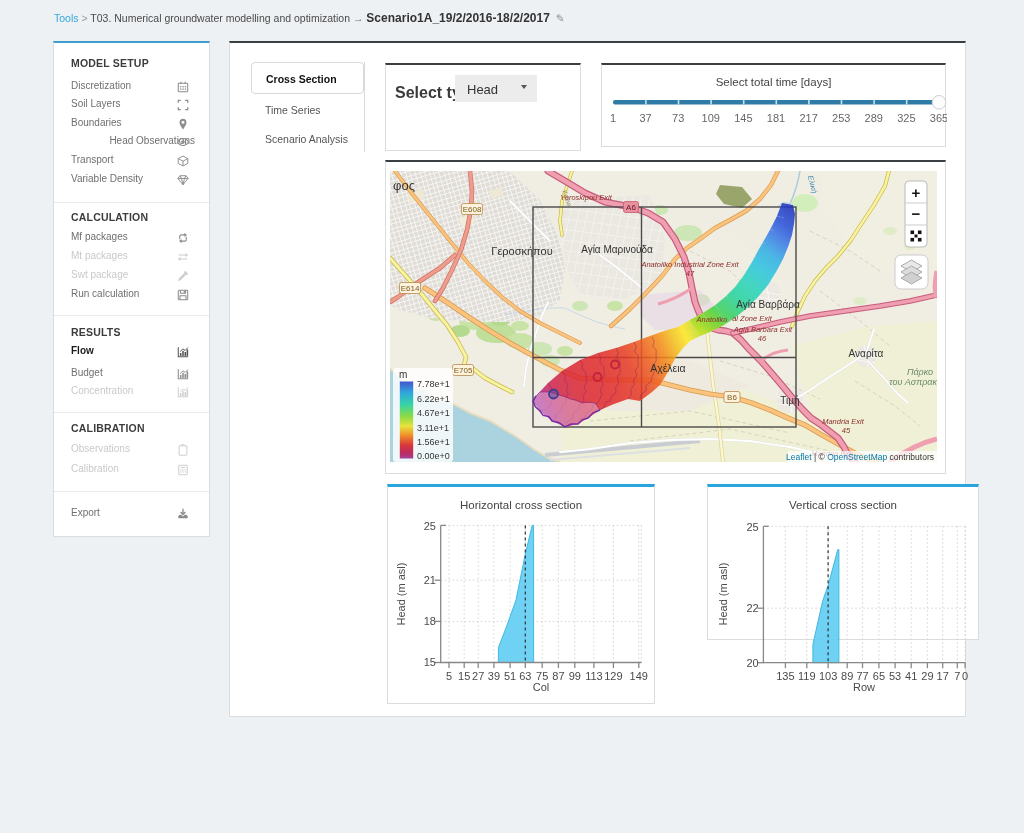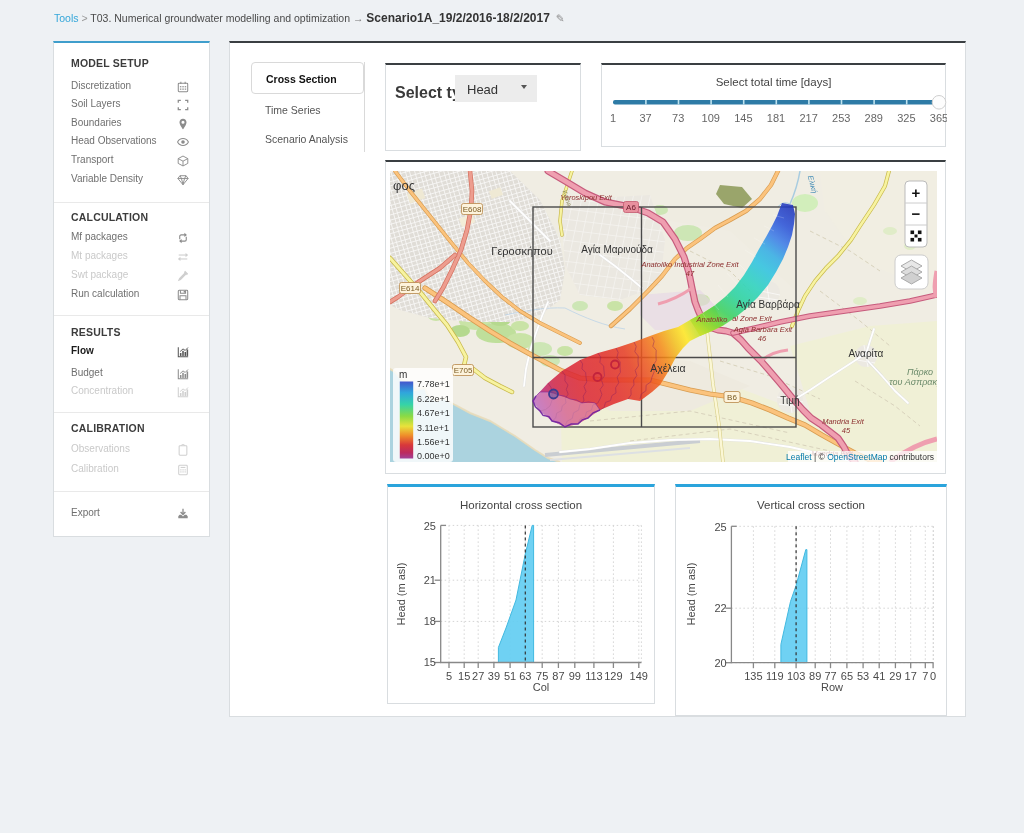--- a/index.html
+++ b/index.html
@@ -55,21 +55,21 @@
             <path d="M12.5 9.5 V12.5 H9.5"></path>
             <path d="M4.5 12.5 H1.5 V9.5"></path>
           </g>
         </svg>
       </span></div>
   <div class="sideitem" style="top:73.5px;">Boundaries<span class="ic">
         <svg width="12" height="12" viewBox="0 0 14 14">
           <path d="M7 0.8 C4.6 0.8 2.9 2.6 2.9 4.9 C2.9 8 7 13.2 7 13.2 S11.1 8 11.1 4.9 C11.1 2.6 9.4 0.8 7 0.8 Z M7 6.7 A1.8 1.8 0 1 1 7 3.1 A1.8 1.8 0 0 1 7 6.7 Z" fill="#8c8c8c"></path>
         </svg>
       </span></div>
-  <div class="sideitem" style="top:92.0px;">Head Observations<span class="ic">
+  <div class="sideitem" style="top:92.0px;text-align:right;">Head Observations<span class="ic">
         <svg width="12" height="12" viewBox="0 0 14 14">
           <path d="M7 3 C3.8 3 1.4 5.6 0.7 7 C1.4 8.4 3.8 11 7 11 C10.2 11 12.6 8.4 13.3 7 C12.6 5.6 10.2 3 7 3 Z" fill="none" stroke="#8c8c8c" stroke-width="1.2"></path>
           <circle cx="7" cy="7" r="2.1" fill="#8c8c8c"></circle>
         </svg>
       </span></div>
   <div class="sideitem" style="top:111.0px;">Transport<span class="ic">
         <svg width="12" height="12" viewBox="0 0 14 14">
           <g fill="none" stroke="#8c8c8c" stroke-width="1.1" stroke-linejoin="round">
             <path d="M7 1.2 L12.6 4.2 L7 7.2 L1.4 4.2 Z"></path>
             <path d="M1.4 4.2 V9.8 L7 12.8 L12.6 9.8 V4.2"></path>
@@ -756,21 +756,21 @@
             <text x="205.9" y="193">113</text>
             <text x="225.4" y="193">129</text>
             <text x="250.8" y="193">149</text>
           </g>
       <text x="153" y="204" text-anchor="middle" font-size="11">Col</text>
       <text x="17" y="107" text-anchor="middle" font-size="11" transform="rotate(-90 17 107)">Head (m asl)</text>
     </g>
   </svg>
   </div>
 </div>
-<div class="panel bt-cyan" style="left:675px; top:484px; width:272px; height:232px;text-decoration:underline;">
+<div class="panel bt-cyan" style="left:707px; top:484px; width:272px; height:156px;text-decoration:underline;">
   <div class="abs" style="left:0; right:0; top:12px; text-align:center; font-size:11.5px; color:#444;">Vertical cross section</div>
   <div id="chart2" class="abs" style="left:0; top:0;">
   <svg width="270" height="216" viewBox="0 0 270 216">
     <g stroke="#d4d4d4" stroke-width="1" stroke-dasharray="1.5 2.5">
       <line x1="77.4" y1="39.3" x2="77.4" y2="175.7"></line>
           <line x1="98.8" y1="39.3" x2="98.8" y2="175.7"></line>
       <line x1="120.1" y1="39.3" x2="120.1" y2="175.7"></line>
           <line x1="139.2" y1="39.3" x2="139.2" y2="175.7"></line>
       <line x1="154.5" y1="39.3" x2="154.5" y2="175.7"></line>
           <line x1="170.9" y1="39.3" x2="170.9" y2="175.7"></line>

